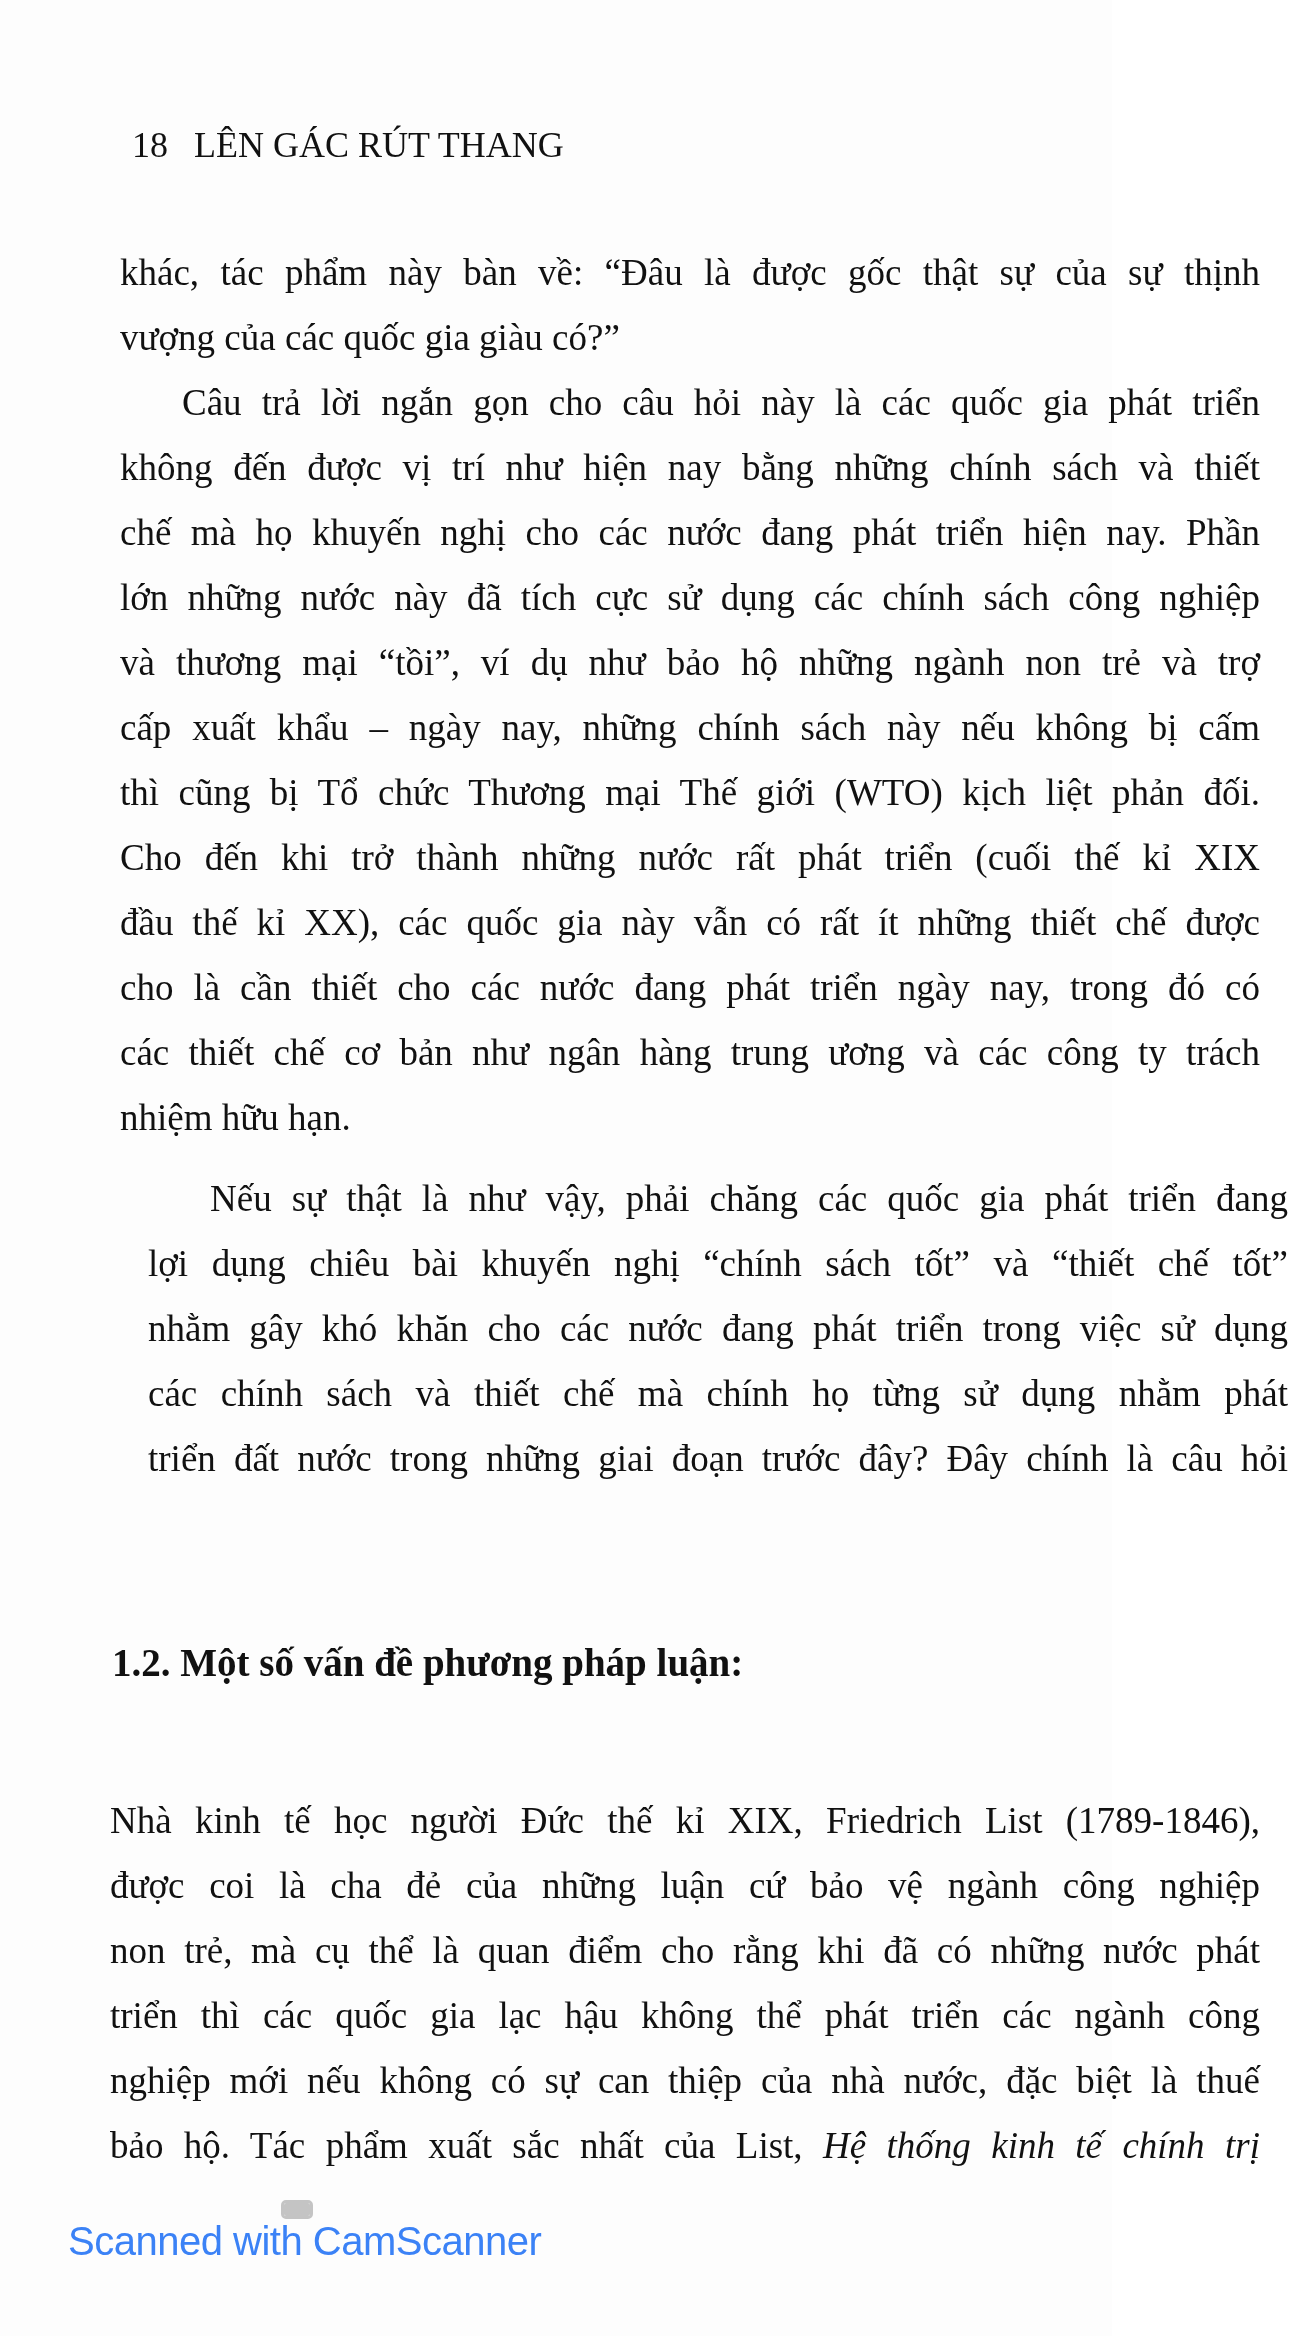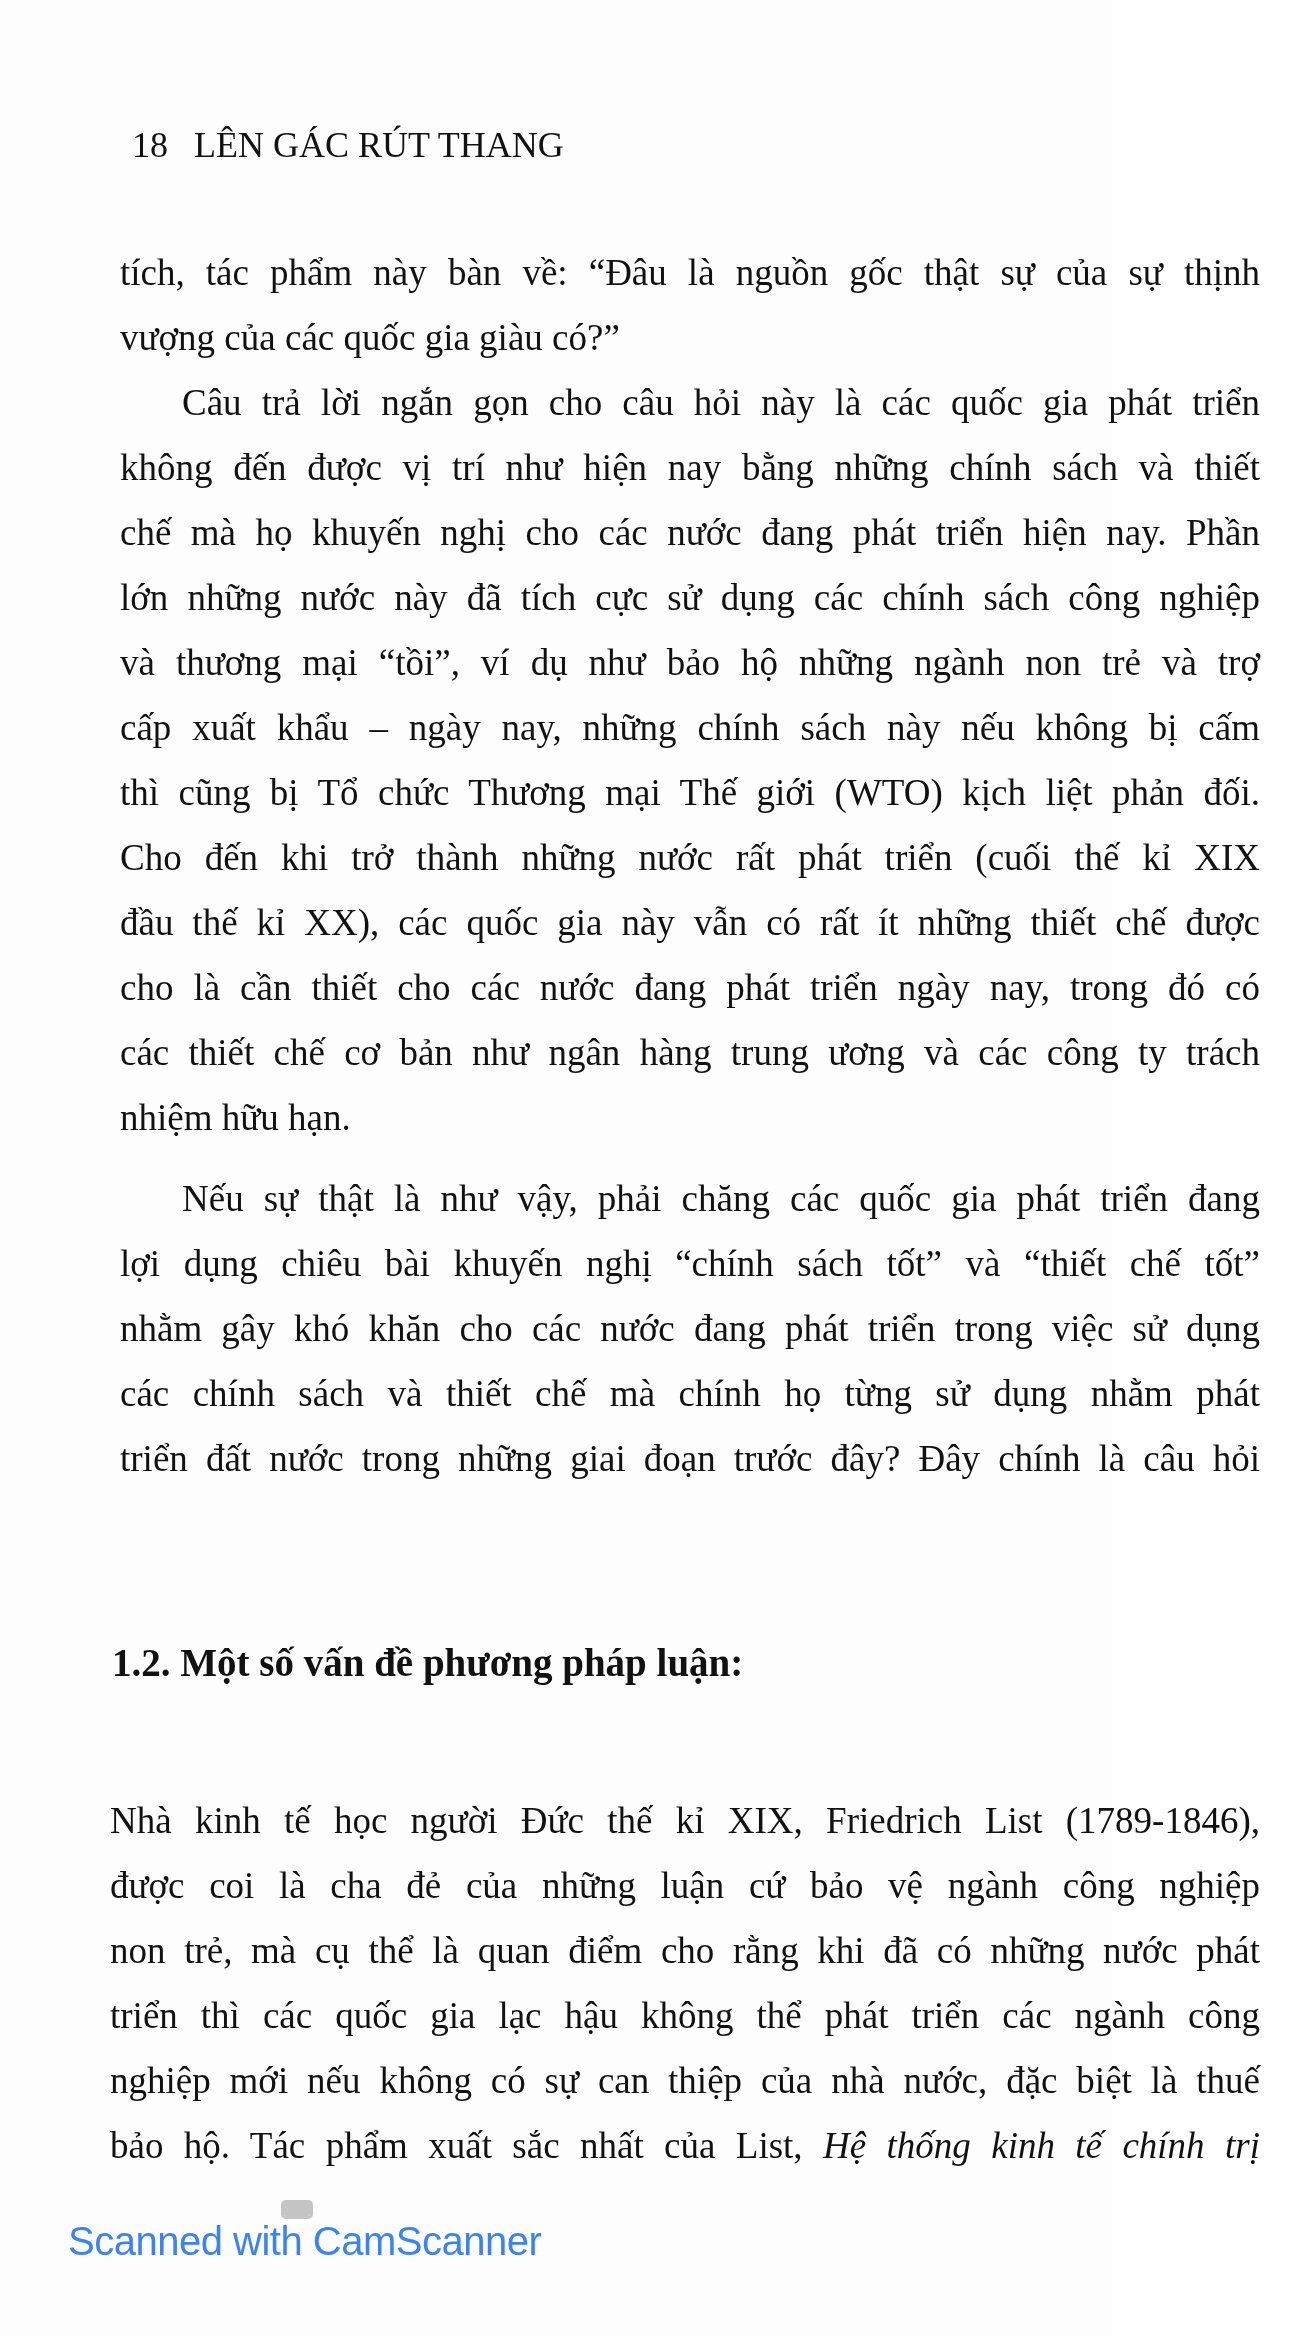--- a/index.html
+++ b/index.html
@@ -8,21 +8,21 @@
     .page { position: absolute; left: 0; top: 0; width: 1112px; height: 2336px; background: #fdfdfd; }
     .running-head { position: absolute; left: 132px; top: 124px; font-size: 36px; letter-spacing: 0px; }
     .running-head .pg { margin-right: 26px; }
     .block { position: absolute; left: 120px; width: 1140px; font-size: 37px; line-height: 65px;
              text-align: justify; text-align-last: auto; }
     .line { display: block; white-space: nowrap; text-align: justify; text-align-last: justify; height: 65px; }
     .line.last { text-align-last: left; }
     .indent { padding-left: 62px; }
     .p1 { top: 240px; }
     .p2 { top: 370px; }
-    .p3 { top: 1166px; }
+    .p3 { top: 1166px; margin-left: 28px; }
     .h2 { position: absolute; left: 112px; top: 1632px; font-size: 39px; font-weight: bold; line-height: 62px; }
     .h2 .sub { display: block; padding-left: 76px; }
     .p4 { top: 1788px; left: 110px; width: 1150px; }
     .p4 .it { font-style: italic; }
     .watermark { position: absolute; left: 52px; top: 2200px; height: 64px; display: flex; align-items: center; flex-direction: column; }
     .cs-logo { width: 26px; height: 56px; border: 3px solid #c4c4c4; border-radius: 5px; position: relative;
                display: flex; flex-direction: column; align-items: center; justify-content: flex-start; overflow: hidden; }
     .cs-logo .cs-text { font-family: "DejaVu Sans", sans-serif; font-size: 14px; font-weight: bold; color: #c4c4c4; margin-top: 6px; }
     .cs-logo .cs-bar { position: absolute; bottom: 0; left: 0; right: 0; height: 14px; background: #c4c4c4; }
     .wm-text { margin-left: 16px; font-family: "Liberation Sans", "DejaVu Sans", sans-serif; font-size: 40px; color: #3b82f6; letter-spacing: -0.5px; }
@@ -30,21 +30,21 @@
 </head>
 <body>
 
 <div class="page">
 
   <div class="running-head">
     <span class="pg">18</span><span>LÊN GÁC RÚT THANG</span>
   </div>
 
   <div class="block p1">
-    <span class="line">tích, tác phẩm này bàn về: “Đâu là nguồn gốc thật sự của sự thịnh</span>
+    <span class="line">khác, tác phẩm này bàn về: “Đâu là được gốc thật sự của sự thịnh</span>
     <span class="line last">vượng của các quốc gia giàu có?”</span>
   </div>
 
   <div class="block p2">
     <span class="line indent">Câu trả lời ngắn gọn cho câu hỏi này là các quốc gia phát triển</span>
     <span class="line">không đến được vị trí như hiện nay bằng những chính sách và thiết</span>
     <span class="line">chế mà họ khuyến nghị cho các nước đang phát triển hiện nay. Phần</span>
     <span class="line">lớn những nước này đã tích cực sử dụng các chính sách công nghiệp</span>
     <span class="line">và thương mại “tồi”, ví dụ như bảo hộ những ngành non trẻ và trợ</span>
     <span class="line">cấp xuất khẩu – ngày nay, những chính sách này nếu không bị cấm</span>

